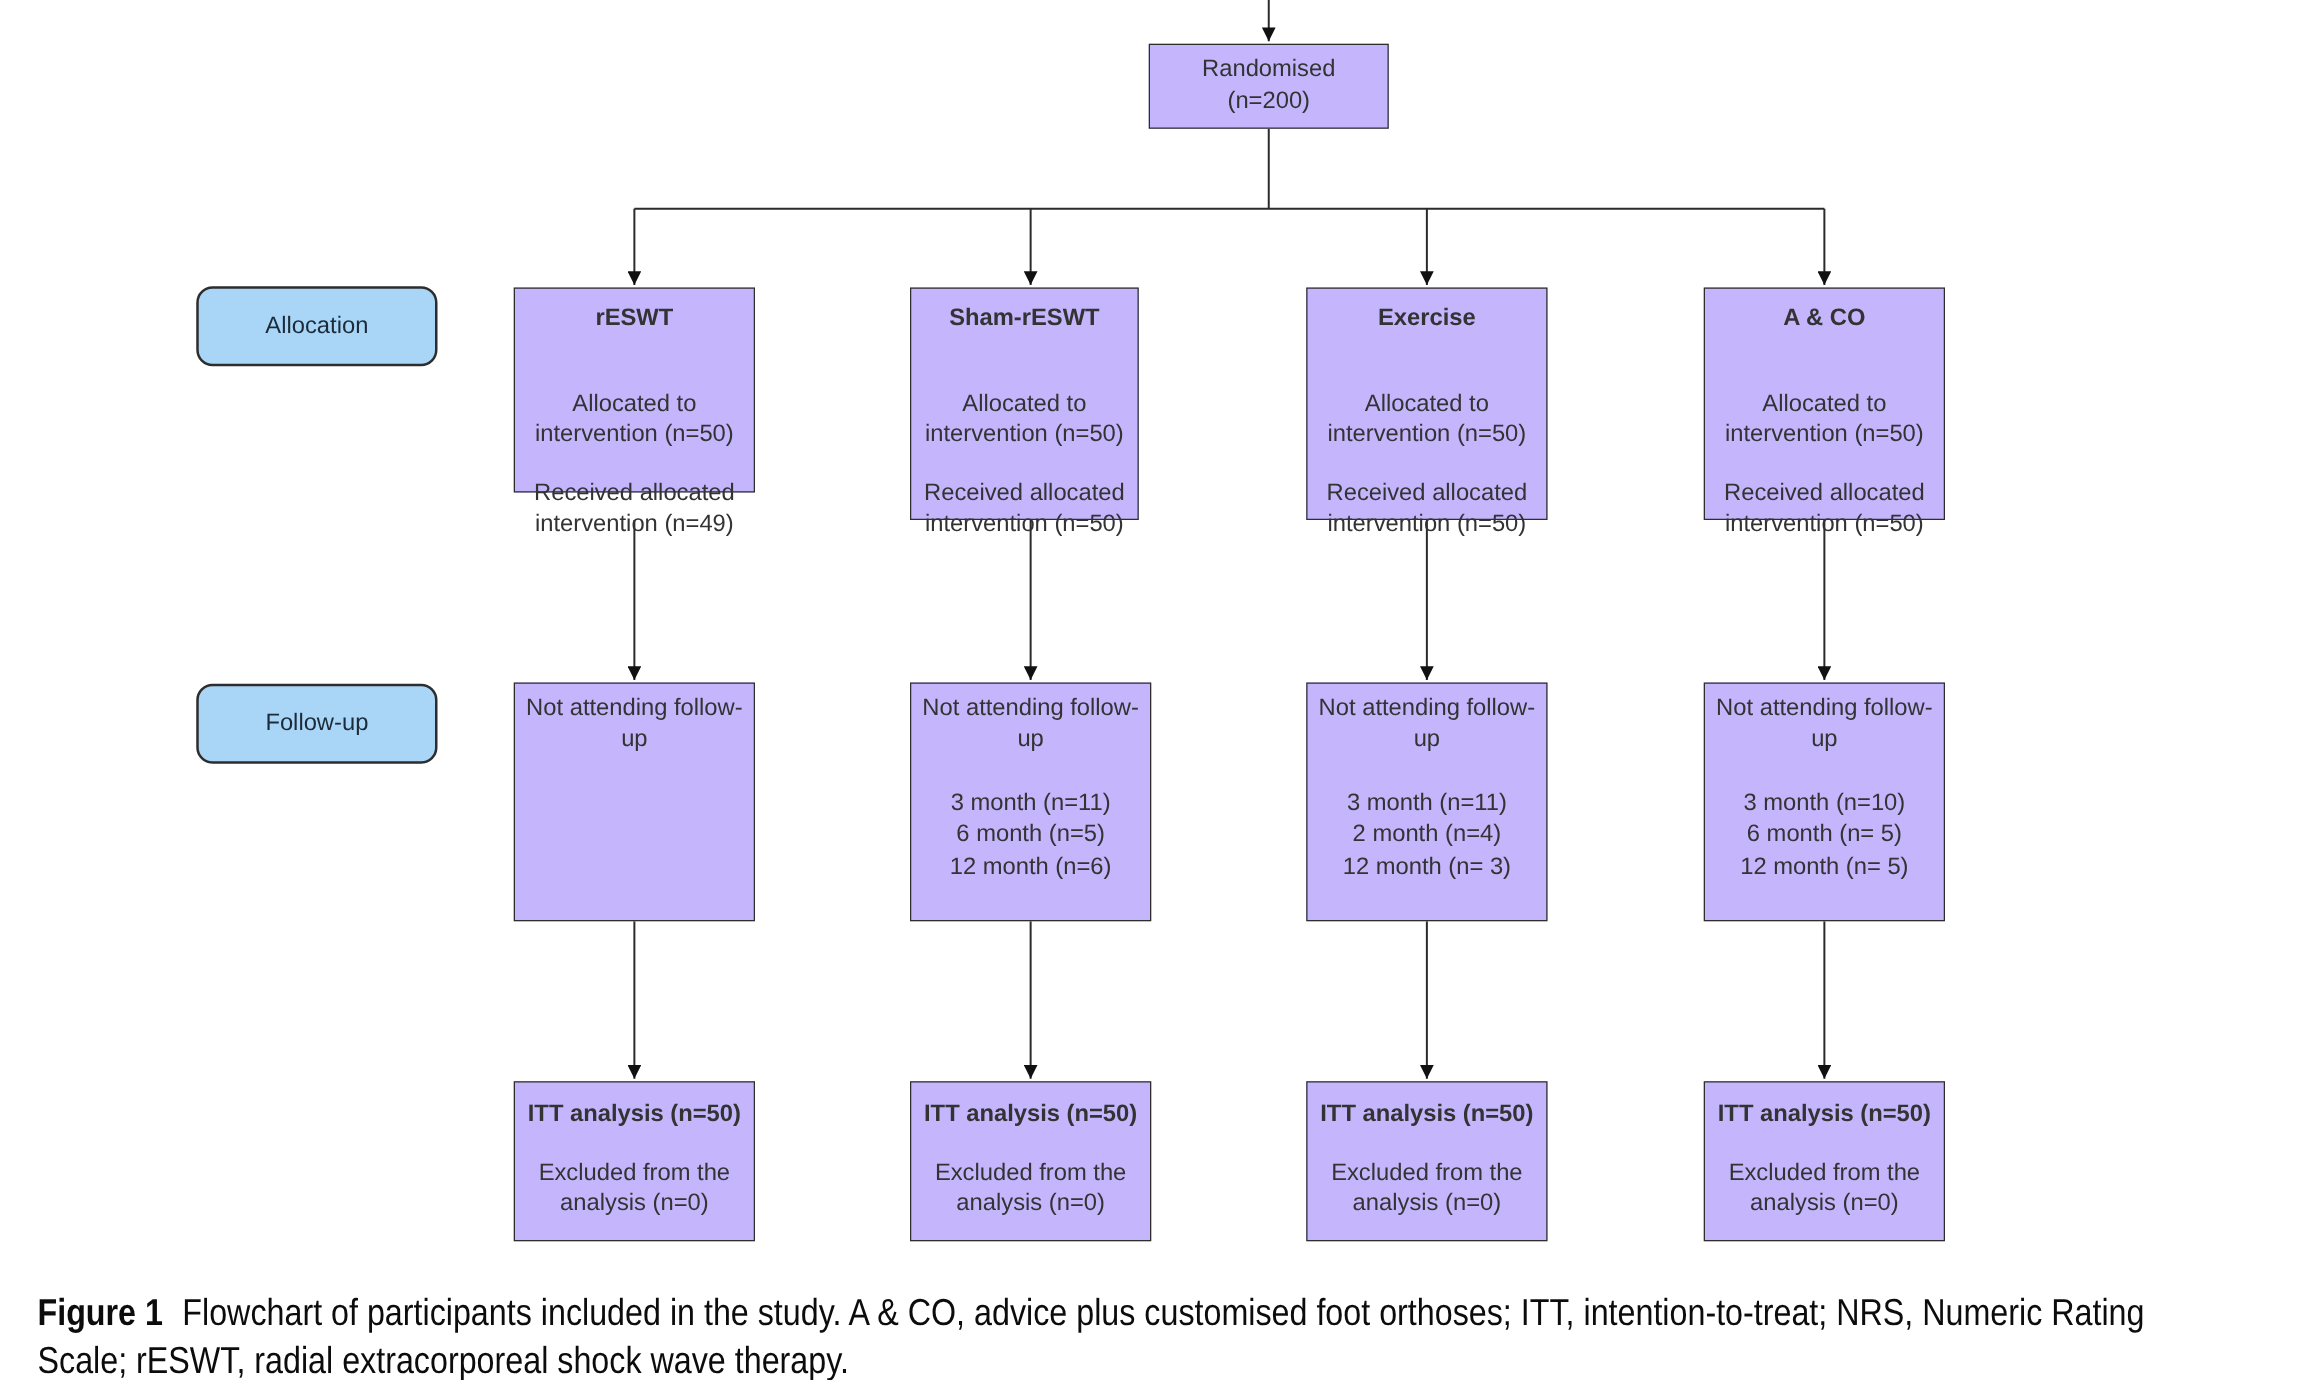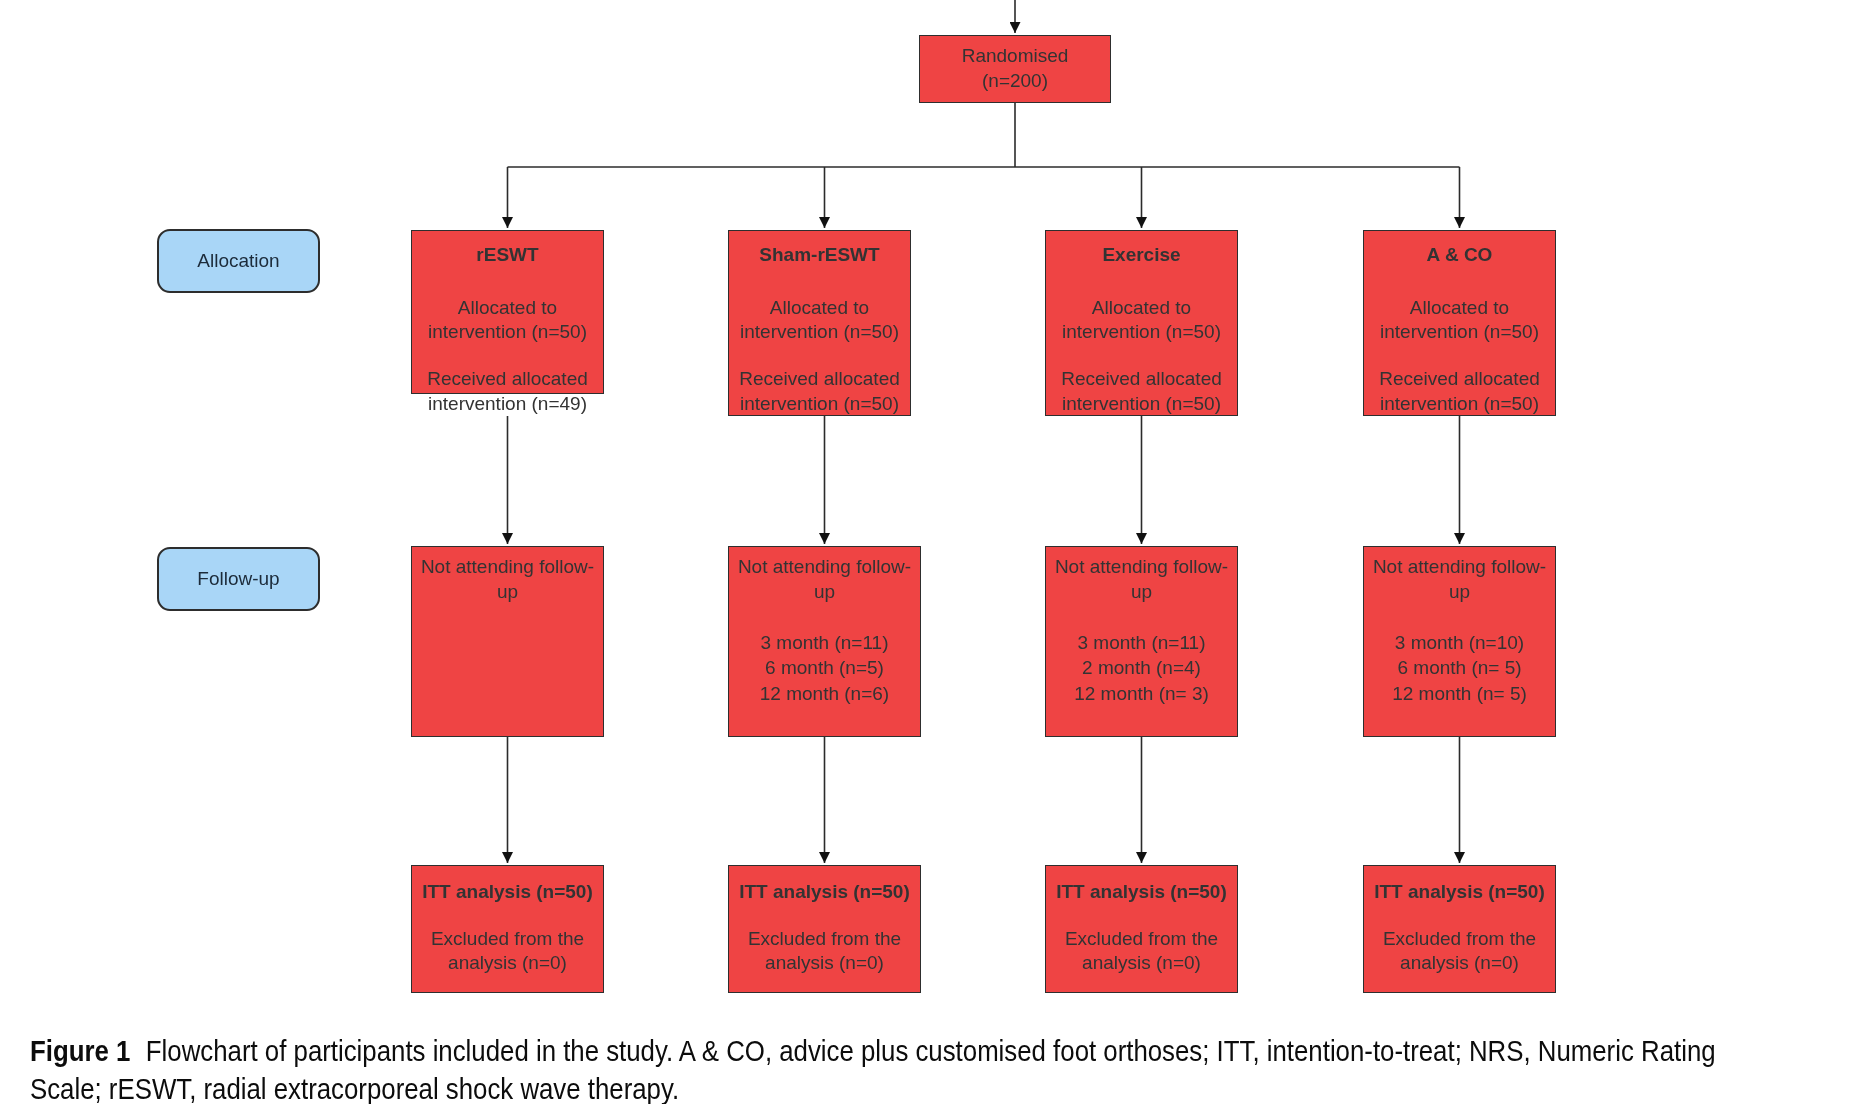--- a/index.html
+++ b/index.html
@@ -9,45 +9,45 @@
     background:#ffffff;
     font-family:"Liberation Sans", sans-serif;
     color:var(--text_color,#333);
     overflow:hidden;
   }
   #wires{position:absolute;left:0;top:0;width:1852px;height:1104px;}
 
   .node{
     position:absolute;
     box-sizing:border-box;
-    background:#ef4444;
+    background:#c4b5fd;
     border:1.6px solid var(--box_border,#2e2e2e);
     text-align:center;
     font-size:19px;
     line-height:1.3;
     color:var(--text_color,#333);
     display:flex;flex-direction:column;align-items:center;
   }
   .node .pad{width:100%;padding:0 4px;box-sizing:border-box;}
   .node-title{font-weight:700;margin-top:12px;}
-  .alloc-p1{margin-top:28px;}
+  .alloc-p1{margin-top:44px;}
   .alloc-p2{margin-top:22px;}
   .fu-head{margin-top:8px;}
   .fu-lines{margin-top:26px;line-height:1.32;}
   .an-p1{margin-top:14px;font-weight:bold;}
   .an-p2{margin-top:22px;}
 
   .rand-box{
     left:919px;top:35px;width:192px;height:68px;
     justify-content:center;
   }
 
   .row-label{
     position:absolute;
-    left:157px;width:163px;height:64px;
+    left:157px;width:193px;height:64px;
     box-sizing:border-box;
     background:var(--label_fill,#a9d6f7);
     border:2px solid var(--label_border,#2d2d2d);
     border-radius:13px;
     display:flex;align-items:center;justify-content:center;
     font-size:19px;
     color:var(--label_text,#1c2b3a);
   }
 
   .caption{

